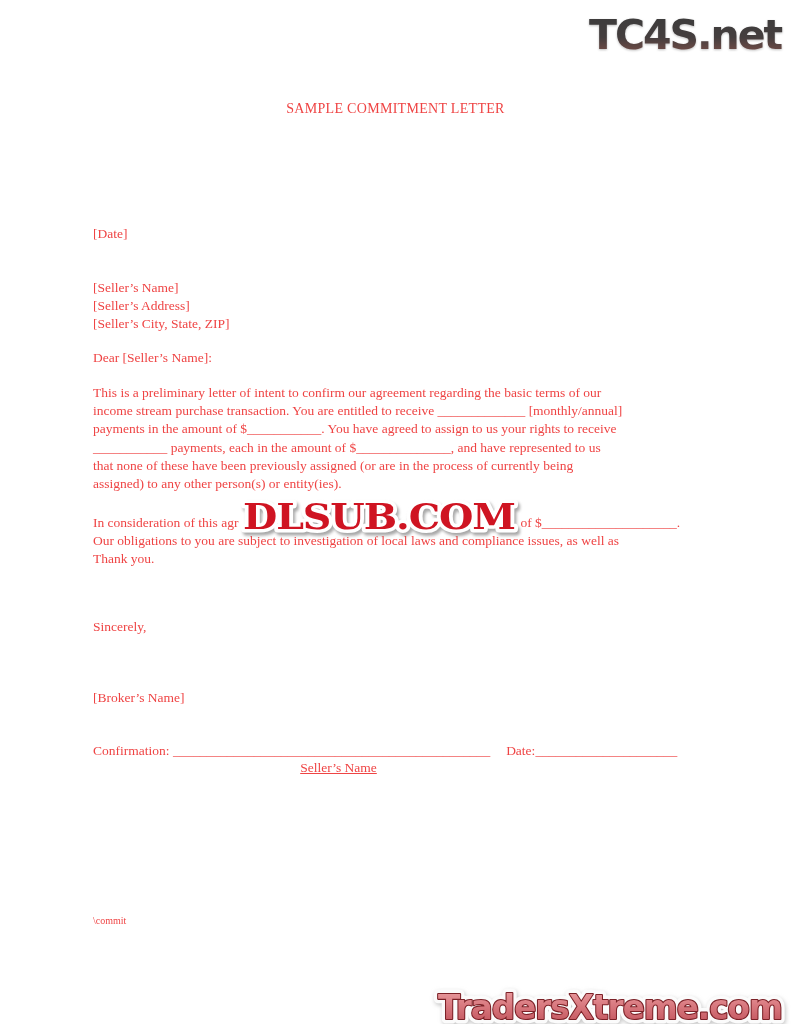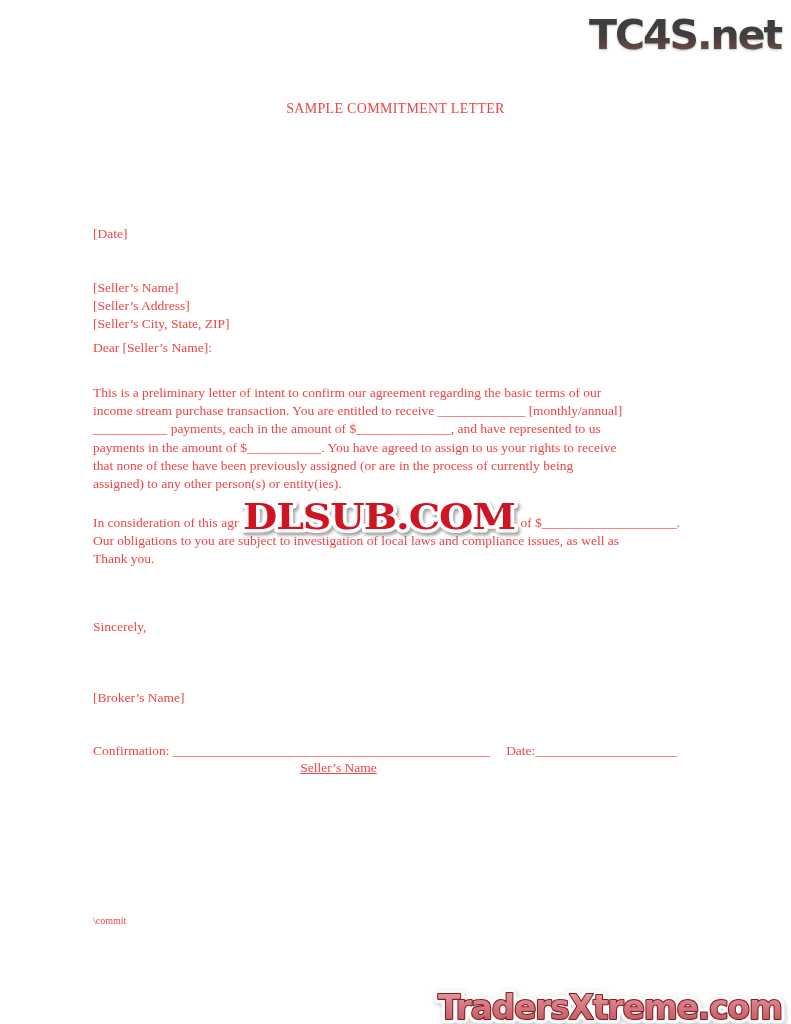--- a/index.html
+++ b/index.html
@@ -81,27 +81,27 @@
   <div class="title-line">SAMPLE COMMITMENT LETTER</div>
 
   <div class="abs line" style="top:217px">[Date]</div>
 
   <div class="abs" style="top:271px">
     <div class="line">[Seller’s Name]</div>
     <div class="line">[Seller’s Address]</div>
     <div class="line">[Seller’s City, State, ZIP]</div>
   </div>
 
-  <div class="abs line" style="top:331px">Dear [Seller’s Name]:</div>
+  <div class="abs line" style="top:341px">Dear [Seller’s Name]:</div>
 
   <div class="abs" style="top:376px">
     <div class="line">This is a preliminary letter of intent to confirm our agreement regarding the basic terms of our</div>
     <div class="line">income stream purchase transaction. You are entitled to receive _____________ [monthly/annual]</div>
+    <div class="line">payments in the amount of $___________. You have agreed to assign to us your rights to receive</div>
     <div class="line">___________ payments, each in the amount of $______________, and have represented to us</div>
-    <div class="line">payments in the amount of $___________. You have agreed to assign to us your rights to receive</div>
     <div class="line">that none of these have been previously assigned (or are in the process of currently being</div>
     <div class="line">assigned) to any other person(s) or entity(ies).</div>
   </div>
 
   <div class="abs" style="top:501px">
     <div class="line wm-row">
       <span>In consideration of this agr</span>
       <span class="wm-slot">
         <svg viewBox="0 0 282 46" aria-hidden="true">
           <text x="141" y="33" text-anchor="middle" textLength="272" lengthAdjust="spacingAndGlyphs" font-family="DejaVu Serif, serif" font-weight="bold" font-size="36" letter-spacing="-1" fill="#cf1422" stroke="#ffffff" stroke-width="7" stroke-linejoin="round" style="paint-order: stroke fill;">DLSUB.COM</text>

